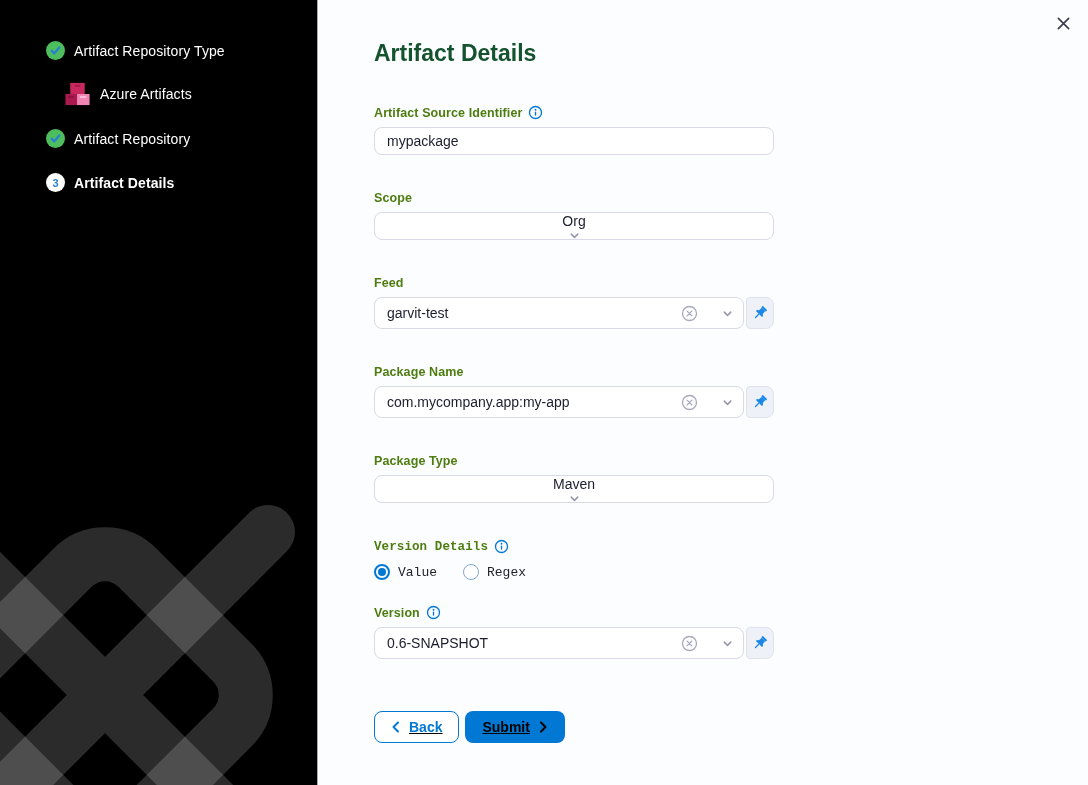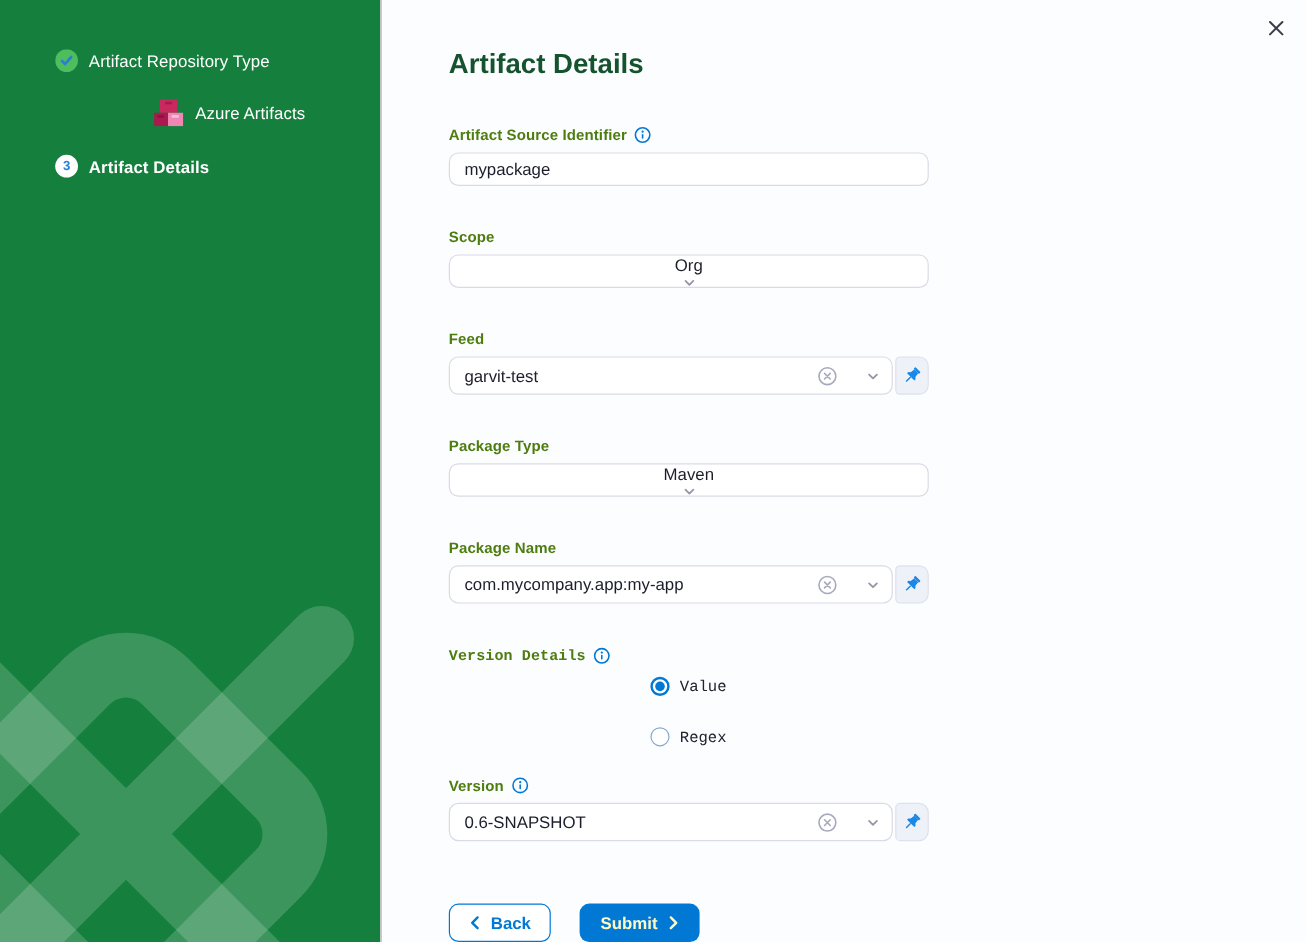--- a/index.html
+++ b/index.html
@@ -3,28 +3,28 @@
 <meta charset="utf-8">
 <style>
   * { box-sizing: border-box; margin: 0; padding: 0; }
   html,body { width:1088px; height:785px; overflow:hidden; }
   body { font-family:"Liberation Sans","DejaVu Sans",sans-serif; }
   .app { display:flex; width:1088px; height:785px; }
 
   
   .sidebar {
     width:317px; height:785px; flex:0 0 317px;
-    background:#15803d; position:relative; overflow:hidden;
+    background:#000000; position:relative; overflow:hidden;
     padding:41px 0 0 46px;
   }
   .watermark { position:absolute; left:0; top:0; pointer-events:none; }
   .steps { position:relative; z-index:1; }
   .step-row { display:flex; align-items:center; gap:9px; }
   .step-row.r1 { margin-bottom:20px; }
-  .step-row.sub { margin-left:18px; margin-bottom:22px;justify-content:center; }
+  .step-row.sub { margin-left:18px; margin-bottom:22px; }
   .step-row.r3 { margin-bottom:25px; }
   .step-label { color:#ffffff; font-size:14px; letter-spacing:.1px; }
   .step-label.bold { font-weight:700; }
   .num-circle {
     width:19px; height:19px; border-radius:50%; background:#ffffff;
     display:flex; align-items:center; justify-content:center;
     color:#2b7fd1; font-size:11px; font-weight:700; flex:0 0 19px;
   }
   .icon-wrap { display:flex; align-items:center; justify-content:center; }
 
@@ -65,39 +65,39 @@
     font-size:14px; color:#1d1e2c; cursor:text;
   }
   .combo-main .value { flex:1; }
   .icon-btn { display:flex; align-items:center; cursor:pointer; background:none; border:none; padding:0; }
   .pin-btn {
     width:28px; height:32px; margin-left:2px; flex:0 0 28px;
     background:#eef1f8; border:1px solid #dfe2ec; border-radius:4px 8px 8px 4px;
     display:flex; align-items:center; justify-content:center; cursor:pointer;
   }
 
-  .radio-row { display:flex; align-items:center; gap:26px; margin-top:10px;flex-direction:column; }
+  .radio-row { display:flex; align-items:center; gap:26px; margin-top:10px; }
   .radio-opt { display:flex; align-items:center; gap:8px; cursor:pointer; }
   .radio { width:16px; height:16px; border-radius:50%; background:#fff; position:relative; flex:0 0 16px; }
   .radio.checked { border:2px solid #0278d5; }
   .radio.checked::after {
     content:""; position:absolute; left:2px; top:2px; width:8px; height:8px;
     border-radius:50%; background:#0278d5;
   }
   .radio.unchecked { border:1.5px solid #84a8d3; }
   .radio-label { font-size:13px; color:#22232e; }
 
-  .actions { display:flex; gap:24px; margin-top:52px; }
+  .actions { display:flex; gap:6px; margin-top:52px;text-decoration:underline; }
   .btn {
     height:32px; border-radius:8px; font-weight:700; font-size:14px;
     display:inline-flex; align-items:center; gap:8px; cursor:pointer;
     font-family:inherit;
   }
   .btn-back { background:#ffffff; color:#0278d5; border:1px solid #0278d5; padding:0 16px; }
-  .btn-submit { background:#0278d5; color:#fef9c3; border:none; padding:16px 17px; }
+  .btn-submit { background:#0278d5; color:#000000; border:none; padding:16px 17px; }
 </style>
 </head>
 <body>
 
 <div class="app">
 
   <aside class="sidebar">
     <svg class="watermark" width="317" height="785" viewBox="0 0 317 785">
       <g stroke="rgba(255,255,255,0.17)" fill="none">
         <rect x="-8" y="582" width="226" height="226" rx="46" transform="rotate(-45 105 695)" stroke-width="54"></rect>
@@ -123,20 +123,29 @@
             <rect x="11" y="5" width="6" height="2.2" rx="0.6" fill="#a51c4e"></rect>
             <rect x="1.5" y="14.5" width="12" height="11.5" fill="#aa1a4e"></rect>
             <rect x="4" y="16.5" width="6" height="2.2" rx="0.6" fill="#8f1242"></rect>
             <rect x="13.5" y="14.5" width="13" height="11.5" fill="#ef86b4"></rect>
             <rect x="16.5" y="16.5" width="6.5" height="2.2" rx="0.6" fill="#f8bcd7"></rect>
           </svg>
         </span>
         <span class="step-label">Azure Artifacts</span>
       </div>
 
+      <div class="step-row r3">
+        <span class="icon-wrap">
+          <svg width="19" height="19" viewBox="0 0 20 20">
+            <circle cx="10" cy="10" r="10" fill="#4dbd5d"></circle>
+            <path d="M6 10.3l2.6 2.8 5.4-6.2" stroke="#2b7fd1" stroke-width="2.4" fill="none" stroke-linecap="round" stroke-linejoin="round"></path>
+          </svg>
+        </span>
+        <span class="step-label">Artifact Repository</span>
+      </div>
 
       <div class="step-row active">
         <span class="num-circle">
           <span>3</span>
         </span>
         <span class="step-label bold">Artifact Details</span>
       </div>
     </div>
   </aside>
 
@@ -206,34 +215,20 @@
                 <path d="M6.4 3.4h5.2l.5 4.2 1.7 1.5v1.6H4.2V9.1l1.7-1.5z"></path>
                 <rect x="8.3" y="10.7" width="1.4" height="6.2" rx="0.7"></rect>
               </g>
             </svg>
           </button>
         </div>
       </div>
 
       <div class="field">
         <div class="label-row">
-          <span class="label">Package Type</span>
-        </div>
-        <div class="control select">
-          <span class="value">Maven</span>
-          <span class="icon-wrap">
-            <svg width="13" height="13" viewBox="0 0 14 14">
-                <path d="M3.5 5.5L7 9l3.5-3.5" fill="none" stroke="#9496a8" stroke-width="1.6" stroke-linecap="round" stroke-linejoin="round"></path>
-              </svg>
-          </span>
-        </div>
-      </div>
-
-      <div class="field">
-        <div class="label-row">
           <span class="label">Package Name</span>
         </div>
         <div class="combo">
           <div class="combo-main">
             <span class="value">com.mycompany.app:my-app</span>
             <button class="icon-btn">
               <svg width="19" height="19" viewBox="0 0 20 20">
                 <circle cx="10" cy="10" r="7.4" fill="none" stroke="#a7a9bc" stroke-width="1.4"></circle>
                 <path d="M7.5 7.5l5 5M12.5 7.5l-5 5" stroke="#a7a9bc" stroke-width="1.4" stroke-linecap="round"></path>
               </svg>
@@ -246,20 +241,34 @@
           </div>
           <button class="pin-btn">
             <svg width="16" height="16" viewBox="0 0 18 18">
               <g transform="rotate(45 9 9)" fill="#1b87e6">
                 <rect x="5.5" y="1.1" width="7" height="2.3" rx="0.7"></rect>
                 <path d="M6.4 3.4h5.2l.5 4.2 1.7 1.5v1.6H4.2V9.1l1.7-1.5z"></path>
                 <rect x="8.3" y="10.7" width="1.4" height="6.2" rx="0.7"></rect>
               </g>
             </svg>
           </button>
+        </div>
+      </div>
+
+      <div class="field">
+        <div class="label-row">
+          <span class="label">Package Type</span>
+        </div>
+        <div class="control select">
+          <span class="value">Maven</span>
+          <span class="icon-wrap">
+            <svg width="13" height="13" viewBox="0 0 14 14">
+                <path d="M3.5 5.5L7 9l3.5-3.5" fill="none" stroke="#9496a8" stroke-width="1.6" stroke-linecap="round" stroke-linejoin="round"></path>
+              </svg>
+          </span>
         </div>
       </div>
 
       <div class="field tight">
         <div class="label-row">
           <span class="label">Version Details</span>
           <span class="icon-wrap">
             <svg width="15" height="15" viewBox="0 0 16 16">
               <circle cx="8" cy="8" r="6.4" fill="none" stroke="#0278d5" stroke-width="1.4"></circle>
               <circle cx="8" cy="5.1" r="1" fill="#0278d5"></circle>

